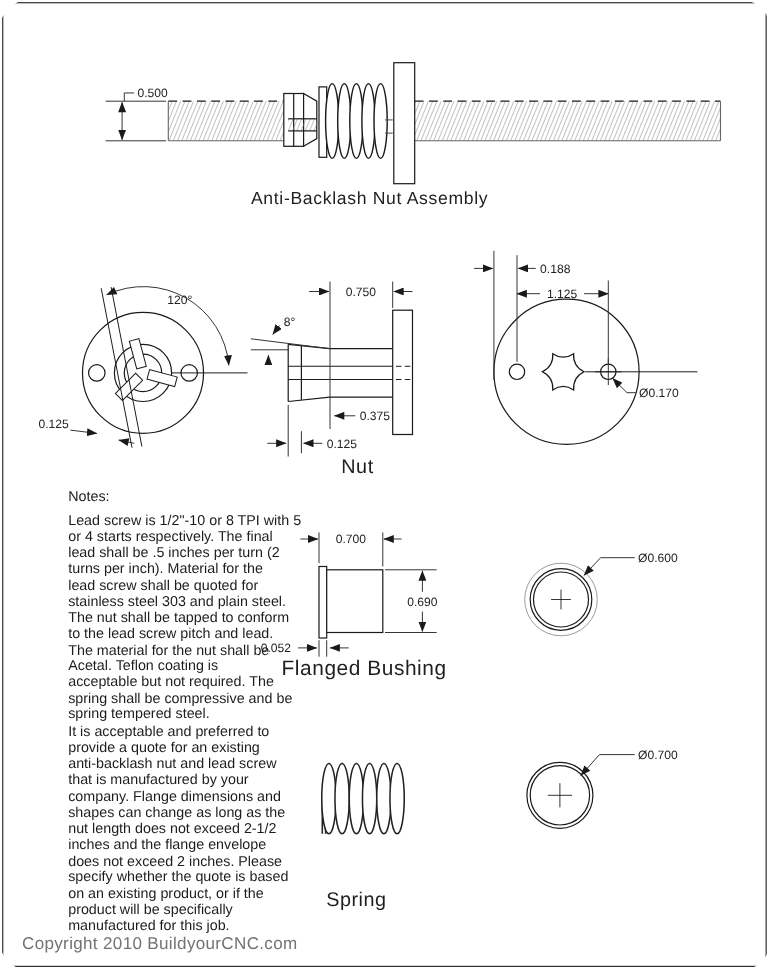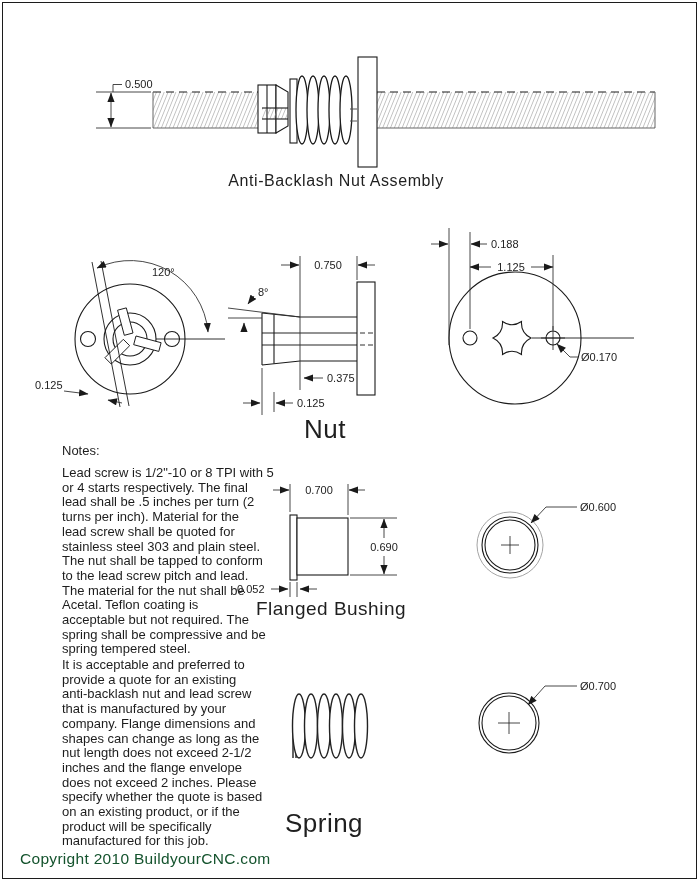--- a/index.html
+++ b/index.html
@@ -1,35 +1,35 @@
 <!DOCTYPE html>
 <html><head>
 <meta charset="utf-8">
 <style>
   html,body{margin:0;padding:0;background:#fff;}
   .page{
     position:relative;width:700px;height:882px;background:#fff;overflow:hidden;
-    font-family:"Liberation Sans",sans-serif;color:#222;
+    font-family:"Liberation Sans",sans-serif;color:#222;border-radius:26px;
   }
   .frame{position:absolute;left:2px;top:2px;right:3px;bottom:3px;border:1px solid #1c1c1c;pointer-events:none;}
   svg{position:absolute;left:0;top:0;}
   svg text{font-family:"Liberation Sans",sans-serif;font-size:11px;fill:#222;}
   .title{
     position:absolute;left:136px;top:172px;width:400px;text-align:center;
     font-size:16px;letter-spacing:.6px;color:#1f1f1f;
   }
-  .part-label{position:absolute;text-align:center;font-size:26px;letter-spacing:.5px;color:#1f1f1f;}
+  .part-label{position:absolute;text-align:center;font-size:18px;letter-spacing:.5px;color:#1f1f1f;}
   .lbl-nut{left:285px;top:414px;width:80px;}
   .lbl-bushing{left:230px;top:598px;width:202px;font-size:19px;}
   .lbl-spring{left:274px;top:772px;width:100px;margin-top:36px;}
   .notes{position:absolute;left:22px;width:214px;font-size:13px;line-height:14.7px;color:#1d1d1d;padding-left:40px;}
   .notes-heading{top:444px;}
   .notes-p1{top:466px;white-space:pre-line;}
   .notes-p2{top:658px;white-space:pre-line;}
-  .copyright{position:absolute;left:20px;top:850px;font-size:15.5px;letter-spacing:.3px;color:#14532d;text-align:center;}
+  .copyright{position:absolute;left:20px;top:850px;font-size:15.5px;letter-spacing:.3px;color:#737373;text-align:center;}
 </style>
 </head>
 <body>
 
 <div class="page">
 
 <svg width="700" height="882" viewBox="0 0 700 882">
   <defs>
     <pattern id="hatch" width="3.6" height="3.6" patternUnits="userSpaceOnUse" patternTransform="rotate(112)">
       <line x1="0" y1="0" x2="3.6" y2="0" stroke="#8f8f8f" stroke-width="1"></line>

